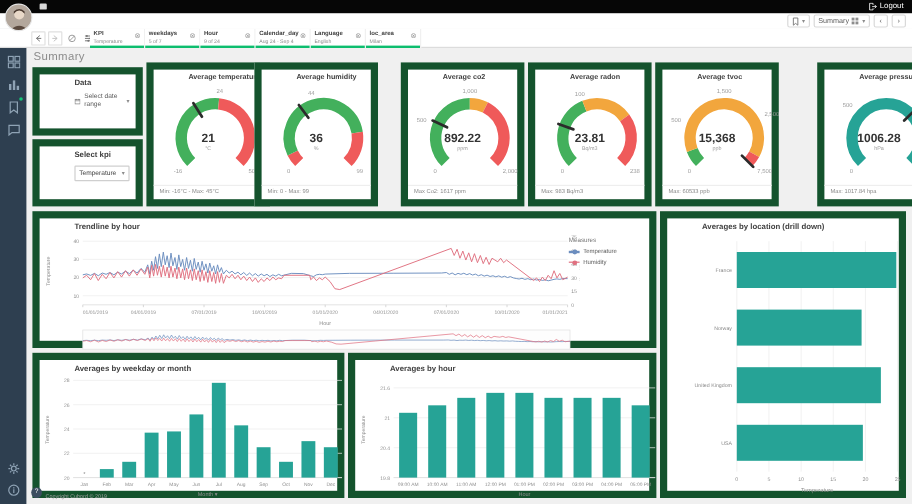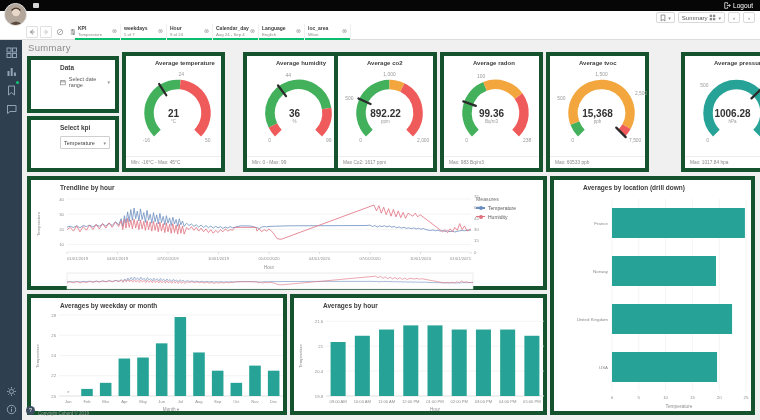--- a/index.html
+++ b/index.html
@@ -37,33 +37,33 @@
   
   .sidebar { position:absolute; left:0; top:24px; width:22px; height:396px; background:#2e3f50; z-index:10;
     display:flex; flex-direction:column; align-items:center; }
   .sb-icons-top { margin-top:20px; display:flex; flex-direction:column; gap:8px; }
   .sb-icons-bottom { position:absolute; bottom:8px; display:flex; flex-direction:column; gap:7px; align-items:center; }
   .sb-ic { width:11px; height:11px; position:relative; cursor:pointer; }
   .sb-ic .badge { position:absolute; right:-2px; top:-1px; width:3px; height:3px; background:#12c575; border-radius:50%; }
 
   .page-title { position:absolute; left:28px; top:42px; font-size:9.5px; color:#8c8c8c; letter-spacing:.3px; }
 
-  .card { position:absolute; background:#fff; border:4px solid #14532d;padding-left:24px; }
+  .card { position:absolute; background:#fff; border:6px solid #14532d;padding-left:24px; }
   .card-title { font-size:6.5px; font-weight:bold; color:#404040; padding:4px 5px 1px 5px; white-space:nowrap; overflow:hidden; }
 
   
   .data-card { left:27px; top:56px; width:92px; height:57px; }
   .kpi-card  { left:27px; top:116px; width:92px; height:56px; }
   .daterange { display:flex; align-items:center; gap:3px; margin:4px 5px; font-size:5.5px; color:#595959; cursor:pointer; }
   .kpi-select { margin:4px 5px; height:13px; border:1px solid #cfcfcf; border-radius:1px; background:#fff;
     display:flex; align-items:center; justify-content:space-between; padding:0 3px; font-size:5.5px; color:#404040; cursor:pointer; }
 
   
   .gauge-card { top:52px; width:103px; height:120px; }
-  .g0{left:122px}.g1{left:243px}.g2{left:334px}.g3{left:440px}.g4{left:546px}.g5{left:681px}
+  .g0{left:122px}.g1{left:212px}.g2{left:334px}.g3{left:440px}.g4{left:546px}.g5{left:681px}
   .gauge-svg { position:absolute; left:4px; top:13px; }
   .gauge-val { position:absolute; left:0; top:52px; width:100%; text-align:center; font-size:10px; font-weight:bold; color:#333; pointer-events:none; }
   .gauge-unit { position:absolute; left:0; top:63px; width:100%; text-align:center; font-size:4.5px; color:#9a9a9a; pointer-events:none; }
   .gauge-foot { position:absolute; left:0; bottom:0; width:100%; height:12px; border-top:1px solid #eee;
     font-size:4.8px; color:#8a8a8a; line-height:11px; padding-left:5px; white-space:nowrap; }
 
   
   .trend-card { left:27px; top:176px; width:520px; height:114px; }
   .loc-card   { left:550px; top:176px; width:205px; height:239px; }
   .month-card { left:27px; top:294px; width:260px; height:121px; }
@@ -308,21 +308,21 @@
   <div class="card-title" style="font-size:6px">Average radon</div>
   <svg class="gauge-svg" id="gauge-3" width="95" height="84" viewBox="0 0 100 88">
       <path d="M28.79 67.21 A30 30 0 0 1 38.96 18.11" stroke="#43b05c" stroke-width="10" fill="none"></path>
       <path d="M38.96 18.11 A30 30 0 0 1 74.27 28.37" stroke="#f2a63d" stroke-width="10" fill="none"></path>
       <path d="M74.27 28.37 A30 30 0 0 1 71.21 67.21" stroke="#ef5a5a" stroke-width="10" fill="none"></path>
       <text x="21.008621971351545" y="76.79137802864844" font-size="5.2" fill="#9a9a9a" text-anchor="end">0</text>
       <text x="34.906893339928196" y="9.679164078581696" font-size="5.2" fill="#9a9a9a" text-anchor="middle">100</text>
       <text x="78.99137802864846" y="76.79137802864844" font-size="5.2" fill="#9a9a9a" text-anchor="start">238</text>
       <line x1="29.300623083007043" y1="38.54776575460358" x2="16.12829231764789" y2="33.805434871169496" stroke="#2b2b2b" stroke-width="2.4" stroke-linecap="round"></line>
     </svg>
-  <div class="gauge-val">99.36</div>
+  <div class="gauge-val">23.81</div>
   <div class="gauge-unit">Bq/m3</div>
   <div class="gauge-foot">Max: 983 Bq/m3</div>
 </div>
 <div class="card gauge-card g4">
   <div class="card-title" style="font-size:6px">Average tvoc</div>
   <svg class="gauge-svg" id="gauge-4" width="95" height="84" viewBox="0 0 100 88">
       <path d="M28.79 67.21 A30 30 0 0 1 21.94 56.60" stroke="#43b05c" stroke-width="10" fill="none"></path>
       <path d="M21.94 56.60 A30 30 0 1 1 76.29 60.45" stroke="#f2a63d" stroke-width="10" fill="none"></path>
       <path d="M76.29 60.45 A30 30 0 0 1 71.21 67.21" stroke="#ef5a5a" stroke-width="10" fill="none"></path>
       <text x="21.008621971351545" y="76.79137802864844" font-size="5.2" fill="#9a9a9a" text-anchor="end">0</text>

